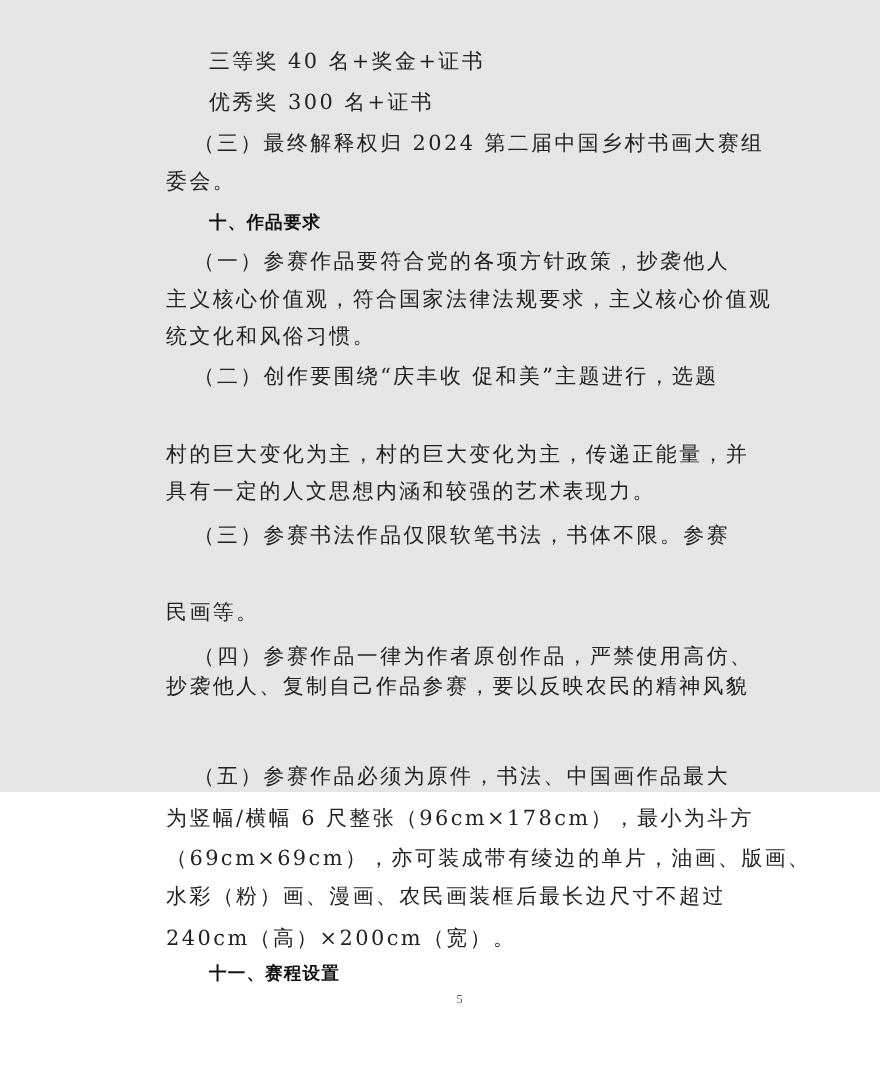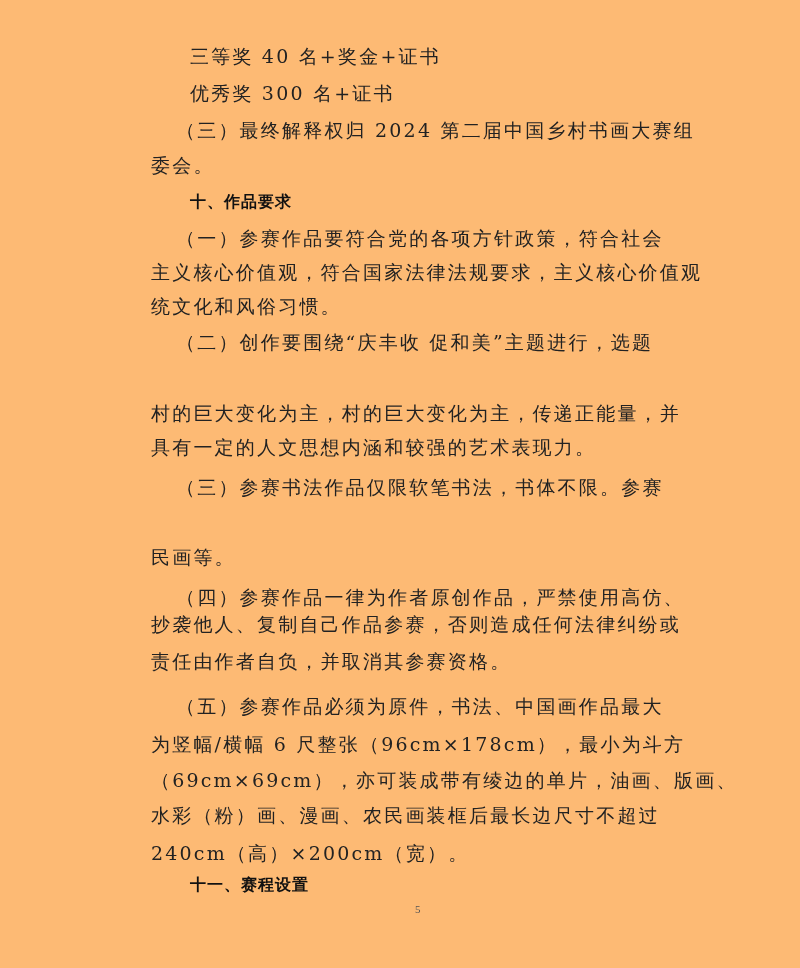--- a/index.html
+++ b/index.html
@@ -1,17 +1,17 @@
 <!DOCTYPE html>
 <html><head>
 <meta charset="utf-8">
 <style>
   html, body { margin: 0; padding: 0; background: #ffffff; }
   body { width: 800px; height: 968px; position: relative; overflow: hidden; color: #1a1a1a; }
-  .page { position: absolute; left: 0; top: 0; width: 800px; height: 968px; background: #fdba74; }
+  .page { position: absolute; left: 0; top: 0; width: 800px; height: 720px; background: #e5e5e5; }
   .line {
     position: absolute;
     left: 151px;
     width: 520px;
     font-family: "DejaVu Serif", "Liberation Serif", serif;
     font-size: 19px;
     letter-spacing: 2.2px;
     white-space: nowrap;
     line-height: 24px;
     color: #222;
@@ -43,34 +43,33 @@
 
 <div class="page">
 
   <div class="line indent" style="top:44px">三等奖 40 名+奖金+证书</div>
   <div class="line indent" style="top:81px">优秀奖 300 名+证书</div>
   <div class="line para-indent" style="top:118px">（三）最终解释权归 2024 第二届中国乡村书画大赛组</div>
   <div class="line" style="top:153px">委会。</div>
 
   <div class="heading" style="top:190px">十、作品要求</div>
 
-  <div class="line para-indent" style="top:226px">（一）参赛作品要符合党的各项方针政策，符合社会</div>
+  <div class="line para-indent" style="top:226px">（一）参赛作品要符合党的各项方针政策，抄袭他人</div>
   <div class="line" style="top:260px">主义核心价值观，符合国家法律法规要求，主义核心价值观</div>
   <div class="line" style="top:294px">统文化和风俗习惯。</div>
 
   <div class="line para-indent" style="top:330px">（二）创作要围绕“庆丰收 促和美”主题进行，选题</div>
   <div class="line" style="top:401px">村的巨大变化为主，村的巨大变化为主，传递正能量，并</div>
   <div class="line" style="top:435px">具有一定的人文思想内涵和较强的艺术表现力。</div>
 
   <div class="line para-indent" style="top:475px">（三）参赛书法作品仅限软笔书法，书体不限。参赛</div>
   <div class="line para-indent" style="top:585px">（四）参赛作品一律为作者原创作品，严禁使用高仿、</div>
 
   <div class="line" style="top:545px">民画等。</div>
-  <div class="line" style="top:612px">抄袭他人、复制自己作品参赛，否则造成任何法律纠纷或</div>
-  <div class="line" style="top:649px">责任由作者自负，并取消其参赛资格。</div>
+  <div class="line" style="top:612px">抄袭他人、复制自己作品参赛，要以反映农民的精神风貌</div>
 
   <div class="line para-indent" style="top:694px">（五）参赛作品必须为原件，书法、中国画作品最大</div>
   <div class="line" style="top:732px">为竖幅/横幅 6 尺整张（96cm×178cm），最小为斗方</div>
   <div class="line" style="top:768px">（69cm×69cm），亦可装成带有绫边的单片，油画、版画、</div>
   <div class="line" style="top:803px">水彩（粉）画、漫画、农民画装框后最长边尺寸不超过</div>
   <div class="line" style="top:841px">240cm（高）×200cm（宽）。</div>
 
   <div class="heading" style="top:873px">十一、赛程设置</div>
 
   <div class="page-number">5</div>

